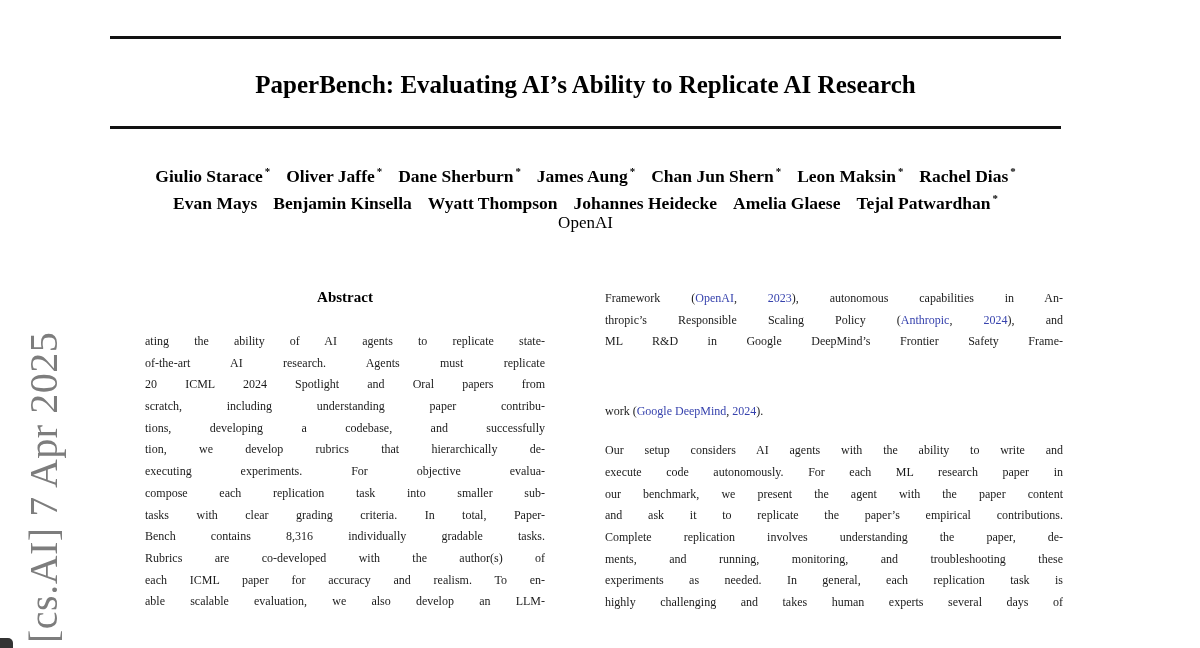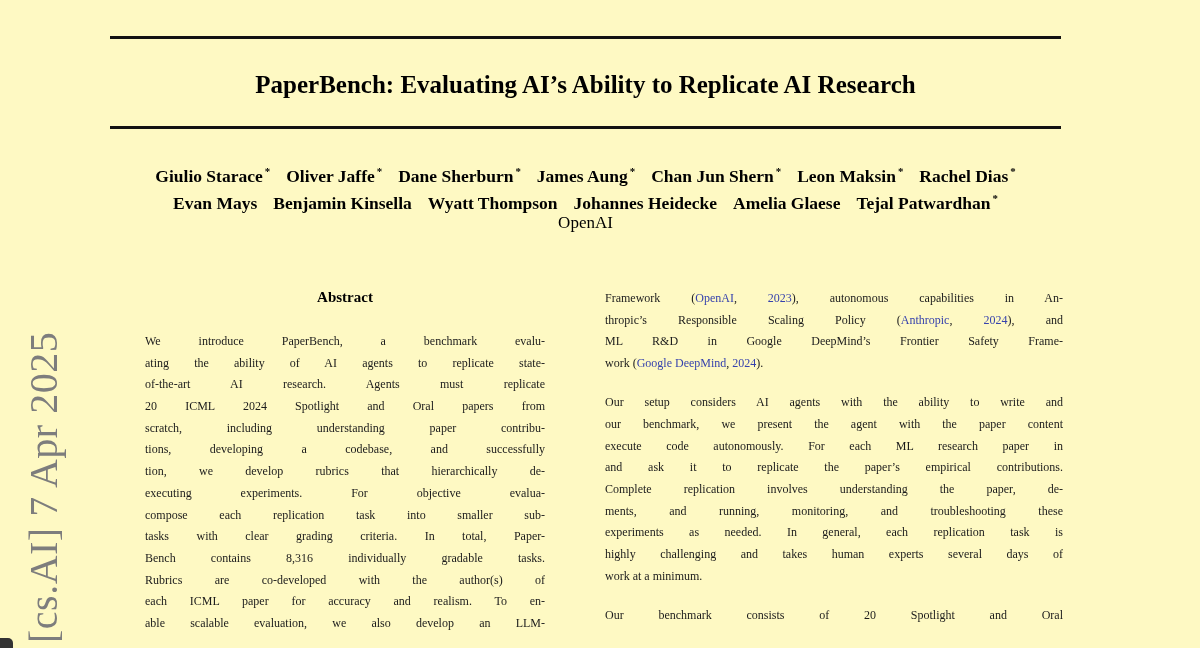--- a/index.html
+++ b/index.html
@@ -1,19 +1,19 @@
 <!DOCTYPE html>
 <html><head>
 <meta charset="utf-8">
 <style>
   html,body{margin:0;padding:0;background:#e8e8e8;}
   .page{
     position:relative;
     width:1200px;height:648px;
-    background:#fef9c3;
+    background:#ffffff;
     overflow:hidden;
     font-family:"Liberation Serif","DejaVu Serif",serif;
     color:#1b1b1b;
   }
   .rule{position:absolute;left:110px;width:951px;height:2.5px;background:#121212;}
   .rule-top{top:36px;}
   .rule-mid{top:126px;}
   .title{
     position:absolute;left:110px;top:70px;width:951px;
     margin:0;text-align:center;
@@ -34,21 +34,21 @@
   .abstract-heading{
     position:absolute;left:145px;top:285px;width:400px;text-align:center;
     font-size:15px;font-weight:bold;color:#000;line-height:24px;
   }
   .abstract-lines{position:absolute;left:145px;top:331px;width:400px;}
   .right-col{position:absolute;left:605px;top:288px;width:458px;}
   .tline{
     font-size:12px;line-height:21.7px;height:21.7px;
     text-align:justify;text-align-last:justify;
   }
-  .tline.end{text-align-last:left;}
+  .tline.end{text-align-last:left;margin-top:48px;}
   .para + .para{margin-top:17.6px;}
   .cite{color:#3642ad;}
   .stamp{
     position:absolute;left:21px;top:643px;
     transform:rotate(-90deg);transform-origin:0 0;
     font-size:40px;line-height:46px;letter-spacing:0.5px;
     color:#7d7d7d;white-space:nowrap;
     font-family:"Liberation Serif","DejaVu Serif",serif;
   }
   .corner-artifact{
@@ -63,21 +63,20 @@
   <div class="rule rule-top"></div>
   <h1 class="title">PaperBench: Evaluating AI’s Ability to Replicate AI Research</h1>
   <div class="rule rule-mid"></div>
 
   <div class="author-line author-line-1" id="authors-line-1"><span class="author">Giulio Starace<sup class="mark">*</sup></span><span class="author">Oliver Jaffe<sup class="mark">*</sup></span><span class="author">Dane Sherburn<sup class="mark">*</sup></span><span class="author">James Aung<sup class="mark">*</sup></span><span class="author">Chan Jun Shern<sup class="mark">*</sup></span><span class="author">Leon Maksin<sup class="mark">*</sup></span><span class="author">Rachel Dias<sup class="mark">*</sup></span></div>
   <div class="author-line author-line-2" id="authors-line-2"><span class="author">Evan Mays</span><span class="author">Benjamin Kinsella</span><span class="author">Wyatt Thompson</span><span class="author">Johannes Heidecke</span><span class="author">Amelia Glaese</span><span class="author">Tejal Patwardhan<sup class="mark">*</sup></span></div>
   <div class="affiliation">OpenAI</div>
 
   <div class="abstract-heading">Abstract</div>
   <div class="abstract-lines" id="abstract-lines">
-      <div class="tline"><span>We introduce PaperBench, a benchmark evalu-</span></div>
       <div class="tline"><span>ating the ability of AI agents to replicate state-</span></div>
       <div class="tline"><span>of-the-art AI research. Agents must replicate</span></div>
       <div class="tline"><span>20 ICML 2024 Spotlight and Oral papers from</span></div>
       <div class="tline"><span>scratch, including understanding paper contribu-</span></div>
       <div class="tline"><span>tions, developing a codebase, and successfully</span></div>
       <div class="tline"><span>tion, we develop rubrics that hierarchically de-</span></div>
       <div class="tline"><span>executing experiments. For objective evalua-</span></div>
       <div class="tline"><span>compose each replication task into smaller sub-</span></div>
       <div class="tline"><span>tasks with clear grading criteria. In total, Paper-</span></div>
       <div class="tline"><span>Bench contains 8,316 individually gradable tasks.</span></div>
@@ -88,22 +87,22 @@
 
   <div class="right-col" id="right-col">
       <div class="para">
         <div class="tline"><span>Framework (</span><span class="cite" style="color: rgb(54, 66, 173);">OpenAI</span><span>, </span><span class="cite" style="color: rgb(54, 66, 173);">2023</span><span>), autonomous capabilities in An-</span></div>
         <div class="tline"><span>thropic’s Responsible Scaling Policy (</span><span class="cite" style="color: rgb(54, 66, 173); margin-top: 20px;">Anthropic</span><span>, </span><span class="cite" style="color: rgb(54, 66, 173);">2024</span><span>), and</span></div>
         <div class="tline"><span>ML R&amp;D in Google DeepMind’s Frontier Safety Frame-</span></div>
         <div class="tline end"><span>work (</span><span class="cite" style="color: rgb(54, 66, 173);">Google DeepMind</span><span>, </span><span class="cite" style="color: rgb(54, 66, 173);">2024</span><span>).</span></div>
       </div>
       <div class="para">
         <div class="tline"><span>Our setup considers AI agents with the ability to write and</span></div>
+        <div class="tline"><span>execute code autonomously. For each ML research paper in</span></div>
         <div class="tline"><span>our benchmark, we present the agent with the paper content</span></div>
-        <div class="tline"><span>execute code autonomously. For each ML research paper in</span></div>
         <div class="tline"><span>and ask it to replicate the paper’s empirical contributions.</span></div>
         <div class="tline"><span>Complete replication involves understanding the paper, de-</span></div>
         <div class="tline"><span>ments, and running, monitoring, and troubleshooting these</span></div>
         <div class="tline"><span>experiments as needed. In general, each replication task is</span></div>
         <div class="tline"><span>highly challenging and takes human experts several days of</span></div>
         <div class="tline end"><span>work at a minimum.</span></div>
       </div>
       <div class="para">
         <div class="tline"><span>Our benchmark consists of 20 Spotlight and Oral</span></div>
       </div>

